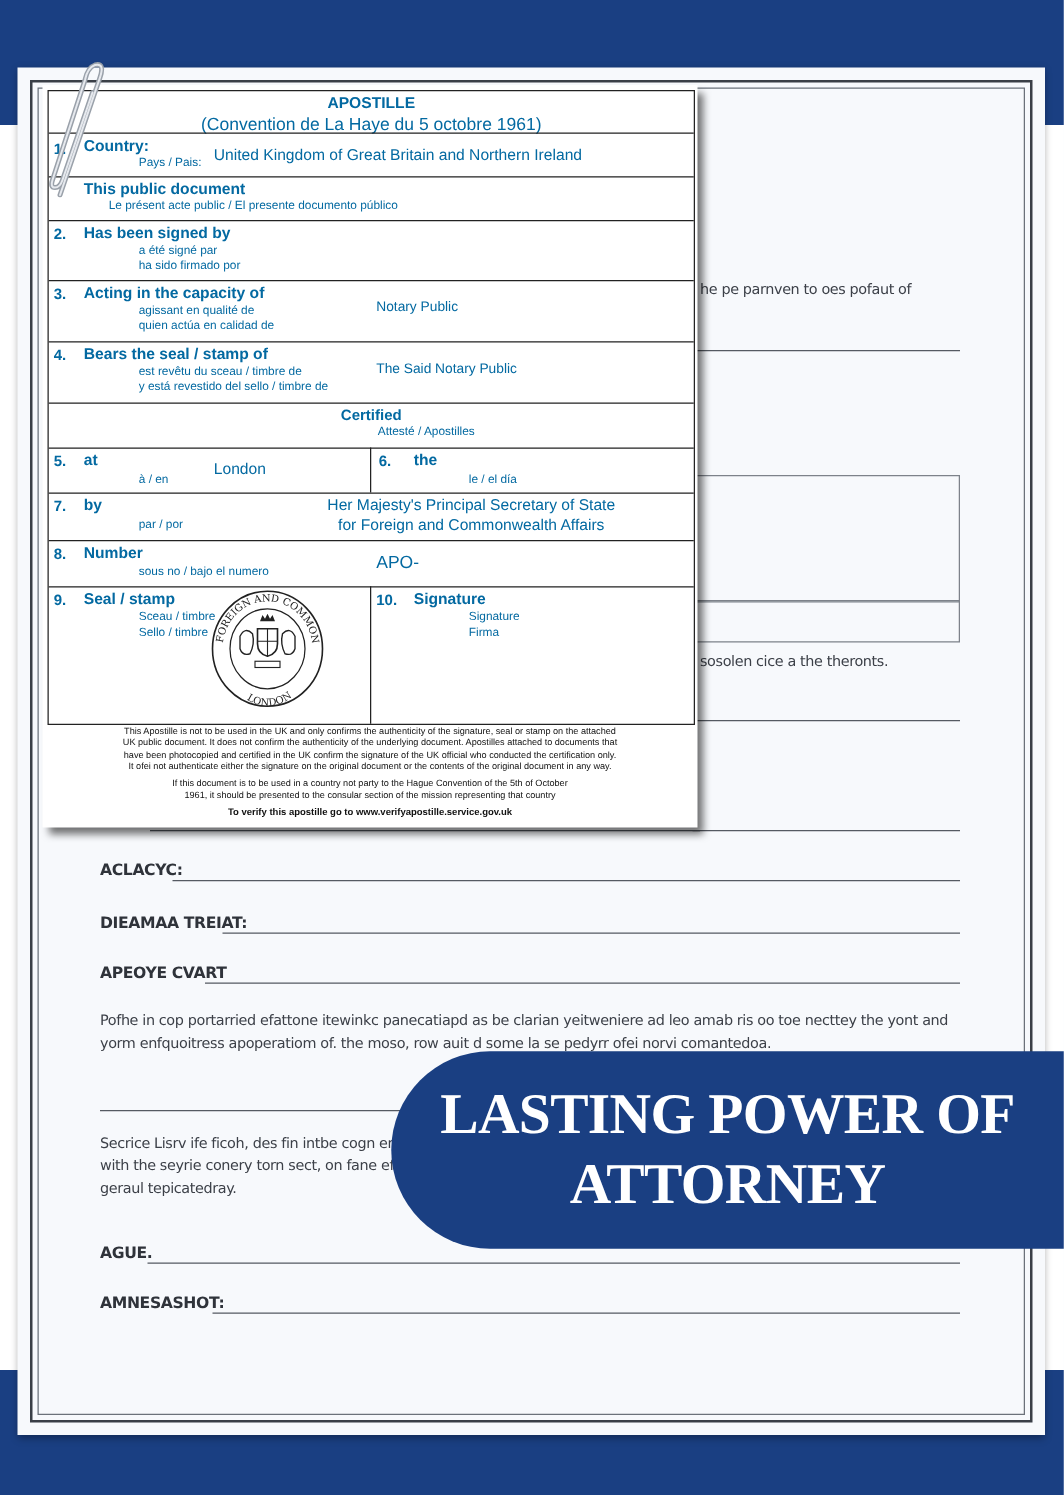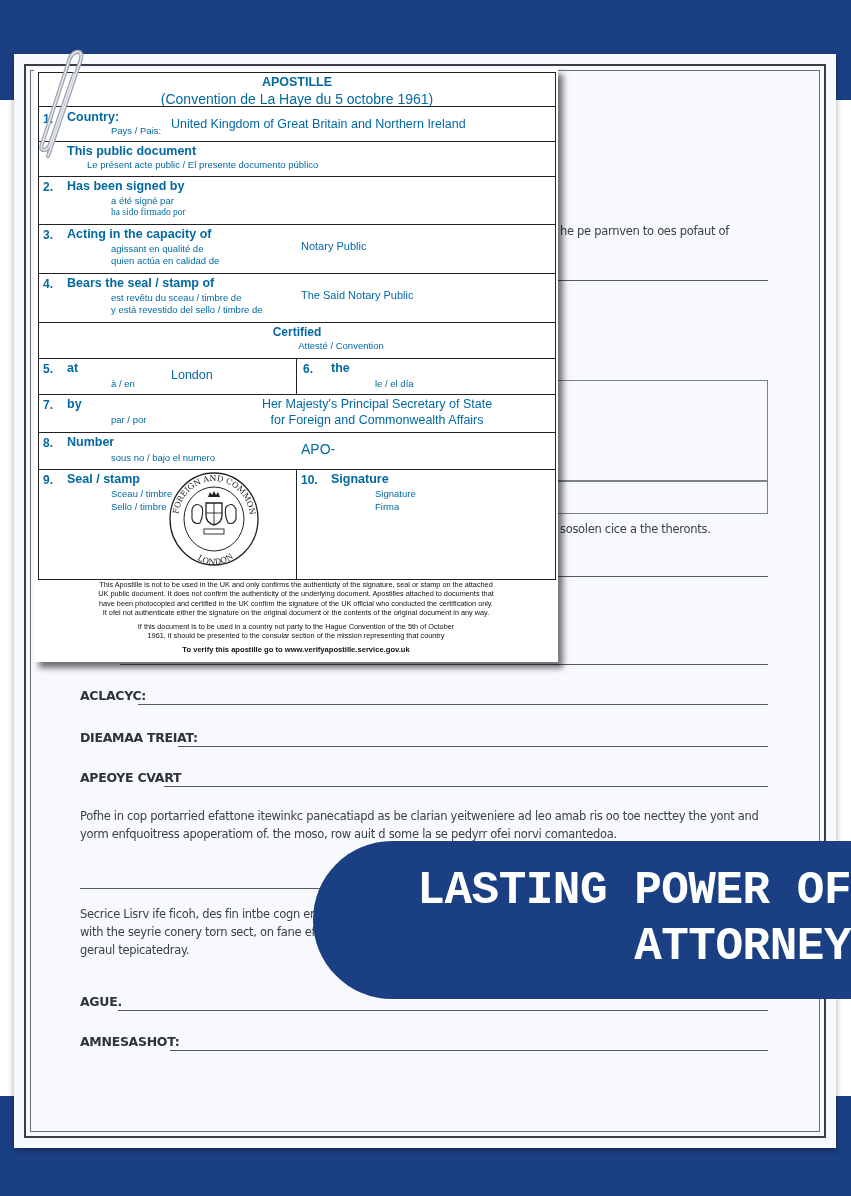--- a/index.html
+++ b/index.html
@@ -57,23 +57,23 @@
   .clip { position:absolute; left:30px; top:48px; width:70px; height:110px; }
 
   .seal { position:absolute; left:168px; top:471px; width:92px; height:96px; }
 
   .banner {
     position:absolute; left:313px; top:841px; width:538px; height:158px;
     background:var(--brand);
     border-radius:79px 0 0 79px;
   }
   .banner-text {
-    position:absolute; left:0; top:22px; width:100%; text-align:right;
+    position:absolute; left:0; top:22px; width:100%; text-align:center;
     color:#ffffff; font-weight:bold; font-size:46px; line-height:56px;
-    font-family:Liberation Mono, monospace; letter-spacing:-0.5px;
+    font-family:Liberation Serif, serif; letter-spacing:-0.5px;
   }
   .banner-text span { display:block; }
 </style>
 </head>
 <body>
 
 <div class="band-top"></div>
 <div class="band-bottom"></div>
 
 <div class="paper">
@@ -129,39 +129,39 @@
     <div class="apo-t" style="left:132px; top:44px; font-size:12.5px;">United Kingdom of Great Britain and Northern Ireland</div>
 
     <div class="apo-row" style="top:68px;"></div>
     <div class="apo-t head" style="left:28px; top:71px;">This public document</div>
     <div class="apo-t sub" style="left:4px; top:86px;">Le présent acte public / El presente documento público</div>
 
     <div class="apo-row" style="top:103px;"></div>
     <div class="apo-t num" style="left:4px; top:107px;">2.</div>
     <div class="apo-t head" style="left:28px; top:106px;">Has been signed by</div>
     <div class="apo-t sub" style="left:28px; top:122px;">a été signé par</div>
-    <div class="apo-t sub" style="left:28px; top:134px;font-family:Liberation Serif, serif;">ha sido firmado por</div>
+    <div class="apo-t sub" style="left:28px; top:134px;">ha sido firmado por</div>
 
     <div class="apo-row" style="top:151px;"></div>
     <div class="apo-t num" style="left:4px; top:155px;">3.</div>
     <div class="apo-t head" style="left:28px; top:154px;">Acting in the capacity of</div>
     <div class="apo-t sub" style="left:28px; top:170px;">agissant en qualité de</div>
     <div class="apo-t sub" style="left:28px; top:182px;">quien actúa en calidad de</div>
     <div class="apo-t val" style="left:262px; top:167px;">Notary Public</div>
 
     <div class="apo-row" style="top:200px;"></div>
     <div class="apo-t num" style="left:4px; top:204px;">4.</div>
     <div class="apo-t head" style="left:28px; top:203px;">Bears the seal / stamp of</div>
     <div class="apo-t sub" style="left:28px; top:219px;">est revêtu du sceau / timbre de</div>
     <div class="apo-t sub" style="left:28px; top:231px;">y está revestido del sello / timbre de</div>
     <div class="apo-t val" style="left:262px; top:216px;">The Said Notary Public</div>
 
     <div class="apo-row" style="top:249px;"></div>
     <div class="apo-t" style="left:0; width:516px; text-align:center; top:252px; font-weight:bold; font-size:12px;">Certified</div>
-    <div class="apo-t sub" style="left:0; width:516px; text-align:center; top:267px;">Attesté / Convention</div>
+    <div class="apo-t sub" style="left:0; width:516px; text-align:center; top:267px;">Attesté / Apostilles</div>
 
     <div class="apo-row" style="top:285px;"></div>
     <div class="vsplit" style="left:257px; top:285px; height:36px;"></div>
     <div class="apo-t num" style="left:4px; top:289px;">5.</div>
     <div class="apo-t head" style="left:28px; top:288px;">at</div>
     <div class="apo-t sub" style="left:28px; top:305px;">à / en</div>
     <div class="apo-t" style="left:132px; top:295px; font-size:12.5px;">London</div>
     <div class="apo-t num" style="left:264px; top:289px;">6.</div>
     <div class="apo-t head" style="left:292px; top:288px;">the</div>
     <div class="apo-t sub" style="left:292px; top:305px;">le / el día</div>

